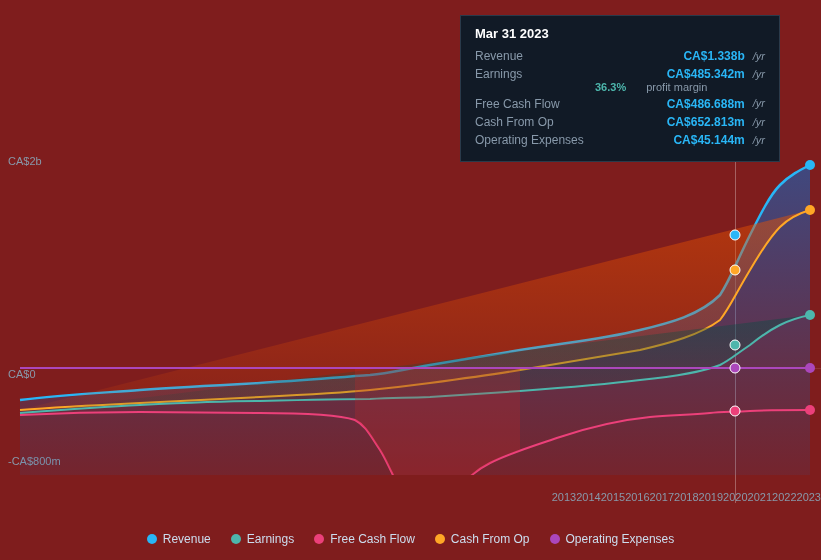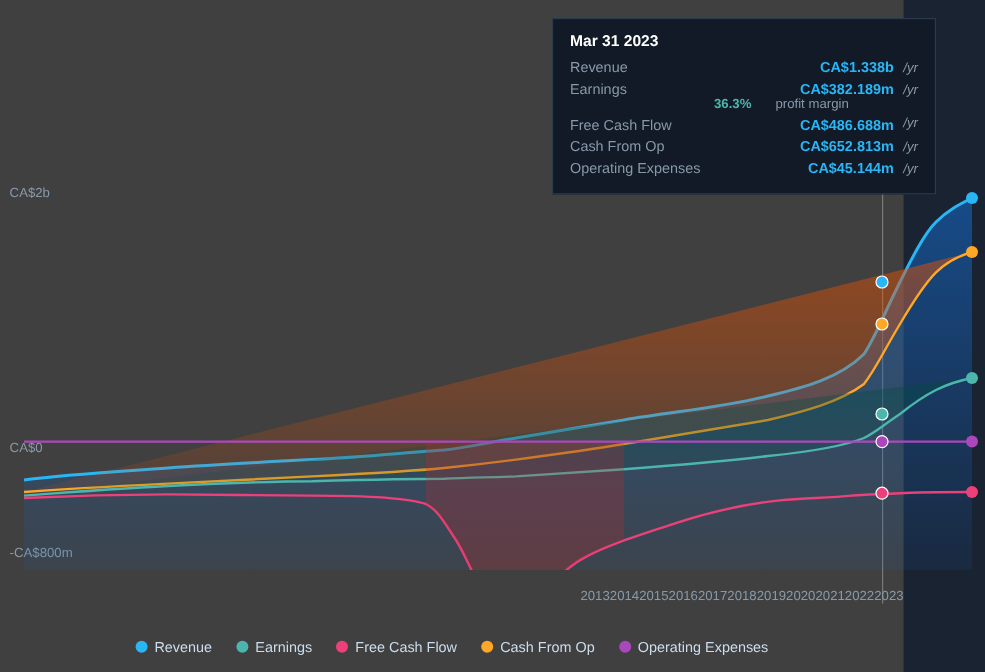--- a/index.html
+++ b/index.html
@@ -6,24 +6,24 @@
     body {
       width: 821px;
       height: 560px;
       background: #1a2332;
       font-family: Arial, sans-serif;
       overflow: hidden;
       position: relative;
     }
 
     .chart-container {
-      width: 753px;
+      width: 821px;
       height: 560px;
       position: relative;
-      background: #404040;
+      background: #7f1d1d;
     }
 
     
     .tooltip {
       position: absolute;
       top: 15px;
       left: 460px;
       background: #111a26;
       border: 1px solid #2a3a4a;
       padding: 10px 14px;
@@ -182,21 +182,21 @@
       <span style="display:flex; align-items:baseline; gap:4px;">
         <span class="tooltip-value" style="color:#29b6f6;">CA$1.338b</span>
         <span class="tooltip-unit">/yr</span>
       </span>
     </div>
 
     <div style="margin-bottom:4px;">
       <div class="tooltip-earnings-main">
         <span class="tooltip-label">Earnings</span>
         <span style="display:flex; align-items:baseline; gap:4px;">
-          <span class="tooltip-value" style="color:#29b6f6;">CA$382.189m</span>
+          <span class="tooltip-value" style="color:#29b6f6;">CA$485.342m</span>
           <span class="tooltip-unit">/yr</span>
         </span>
       </div>
       <div class="tooltip-margin-sub">
         <span class="tooltip-margin">36.3%</span>
         <span class="tooltip-margin-label">profit margin</span>
       </div>
     </div>
 
     <div class="tooltip-row">

